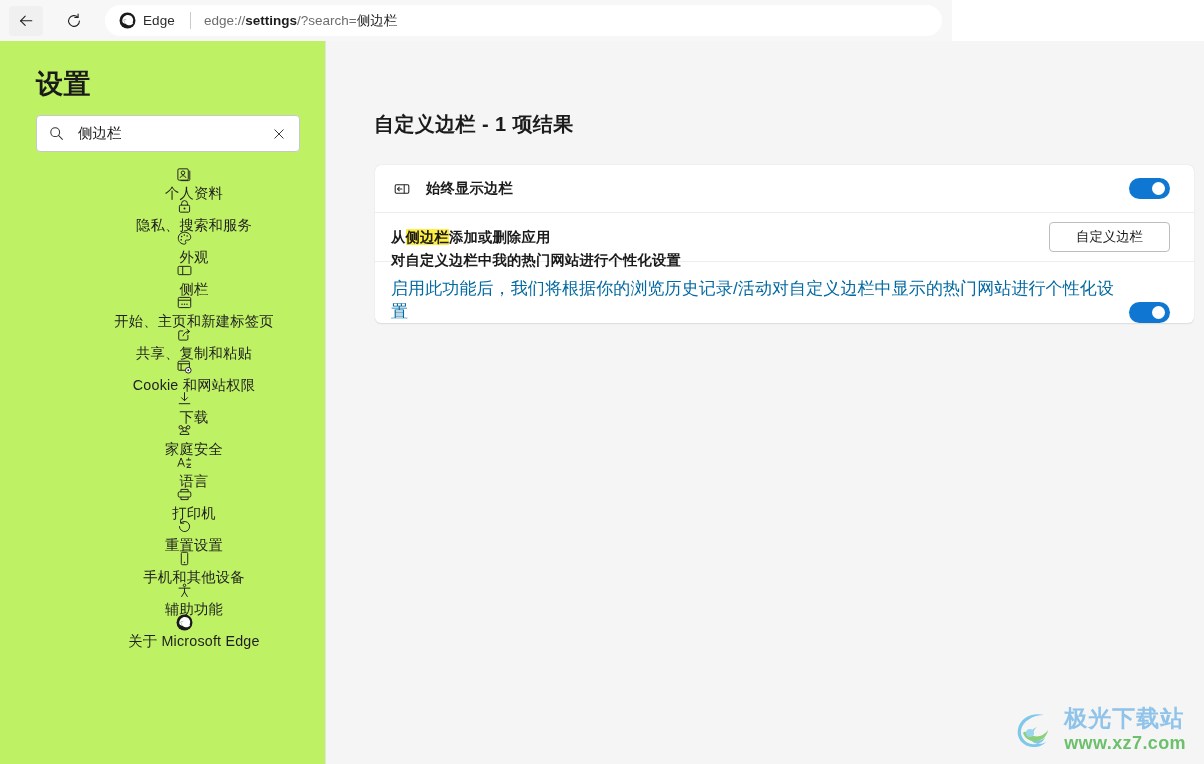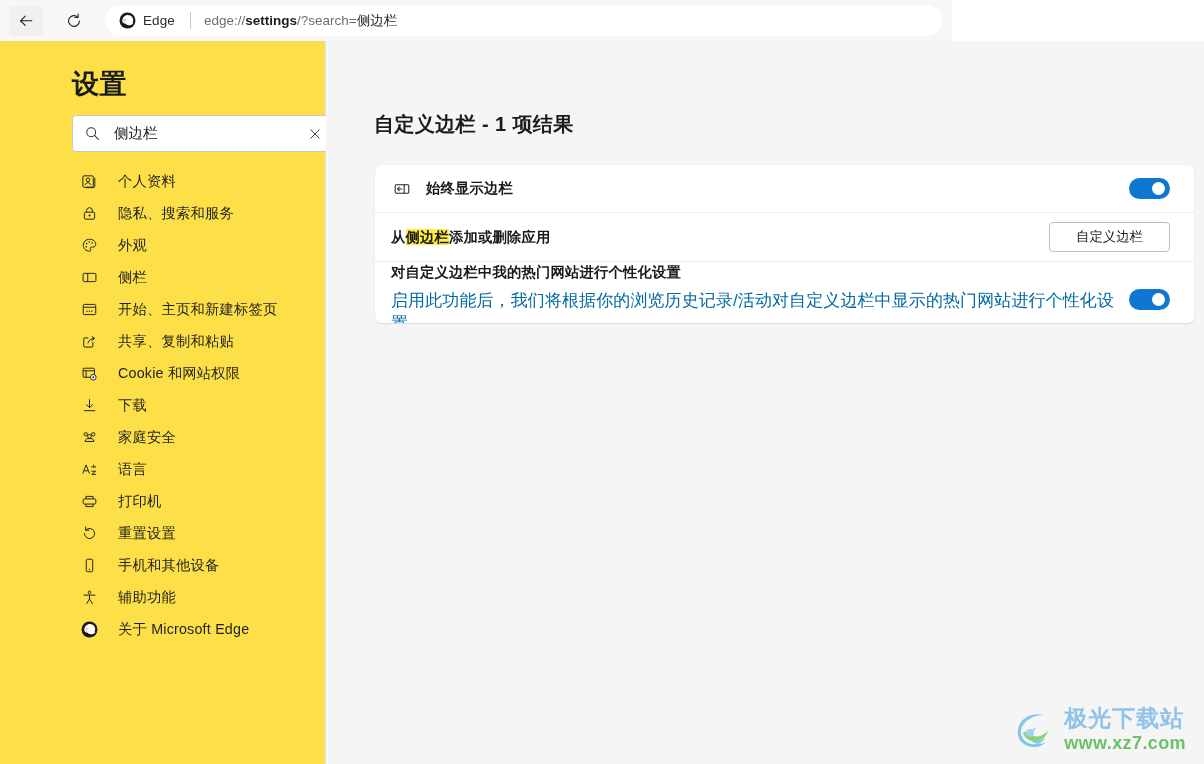--- a/index.html
+++ b/index.html
@@ -82,26 +82,25 @@
     display: flex;
     height: 723px;
     width: 1204px;
     box-sizing: border-box;
   }
 
   
   .sidebar {
     width: 326px;
     min-width: 326px;
-    background: #fde047;
+    background: #bef264;
     border-right: 1px solid #e3e3e3;
     box-sizing: border-box;
     padding-top: 24px;
     position: relative;
-    padding-left: 36px;
   }
   .settings-title {
     font-size: 27px;
     font-weight: bold;
     color: #1a1a1a;
     margin: 0 0 0 36px;
     line-height: 38px;
     letter-spacing: .5px;
   }
   .search-wrap {
@@ -141,20 +140,21 @@
     padding: 0;
     list-style: none;
   }
   .nav-item {
     height: 32px;
     display: flex;
     align-items: center;
     padding-left: 44px;
     box-sizing: border-box;
     cursor: default;
+    flex-direction: column;
   }
   .nav-icon {
     width: 19px;
     height: 19px;
     flex: 0 0 auto;
     display: flex;
     align-items: center;
     justify-content: center;
   }
   .nav-icon svg { display:block; }
@@ -192,21 +192,21 @@
   .row {
     display: flex;
     align-items: center;
     box-sizing: border-box;
     padding: 0 24px 0 17px;
     position: relative;
   }
   .row + .row { border-top: 1px solid #ededed; }
   .row-1 { height: 47px; }
   .row-2 { height: 49px; padding-left: 16px; }
-  .row-3 { height: 62px; align-items: center; padding-top: 12px; padding-left: 16px;}
+  .row-3 { height: 62px; align-items: flex-end; padding-top: 12px; padding-left: 16px;}
 
   .row-icon {
     width: 20px; height: 20px;
     flex: 0 0 auto;
     display:flex; align-items:center; justify-content:center;
     margin-right: 14px;
   }
   .row-label {
     font-size: 14.3px;
     color: #1a1a1a;

